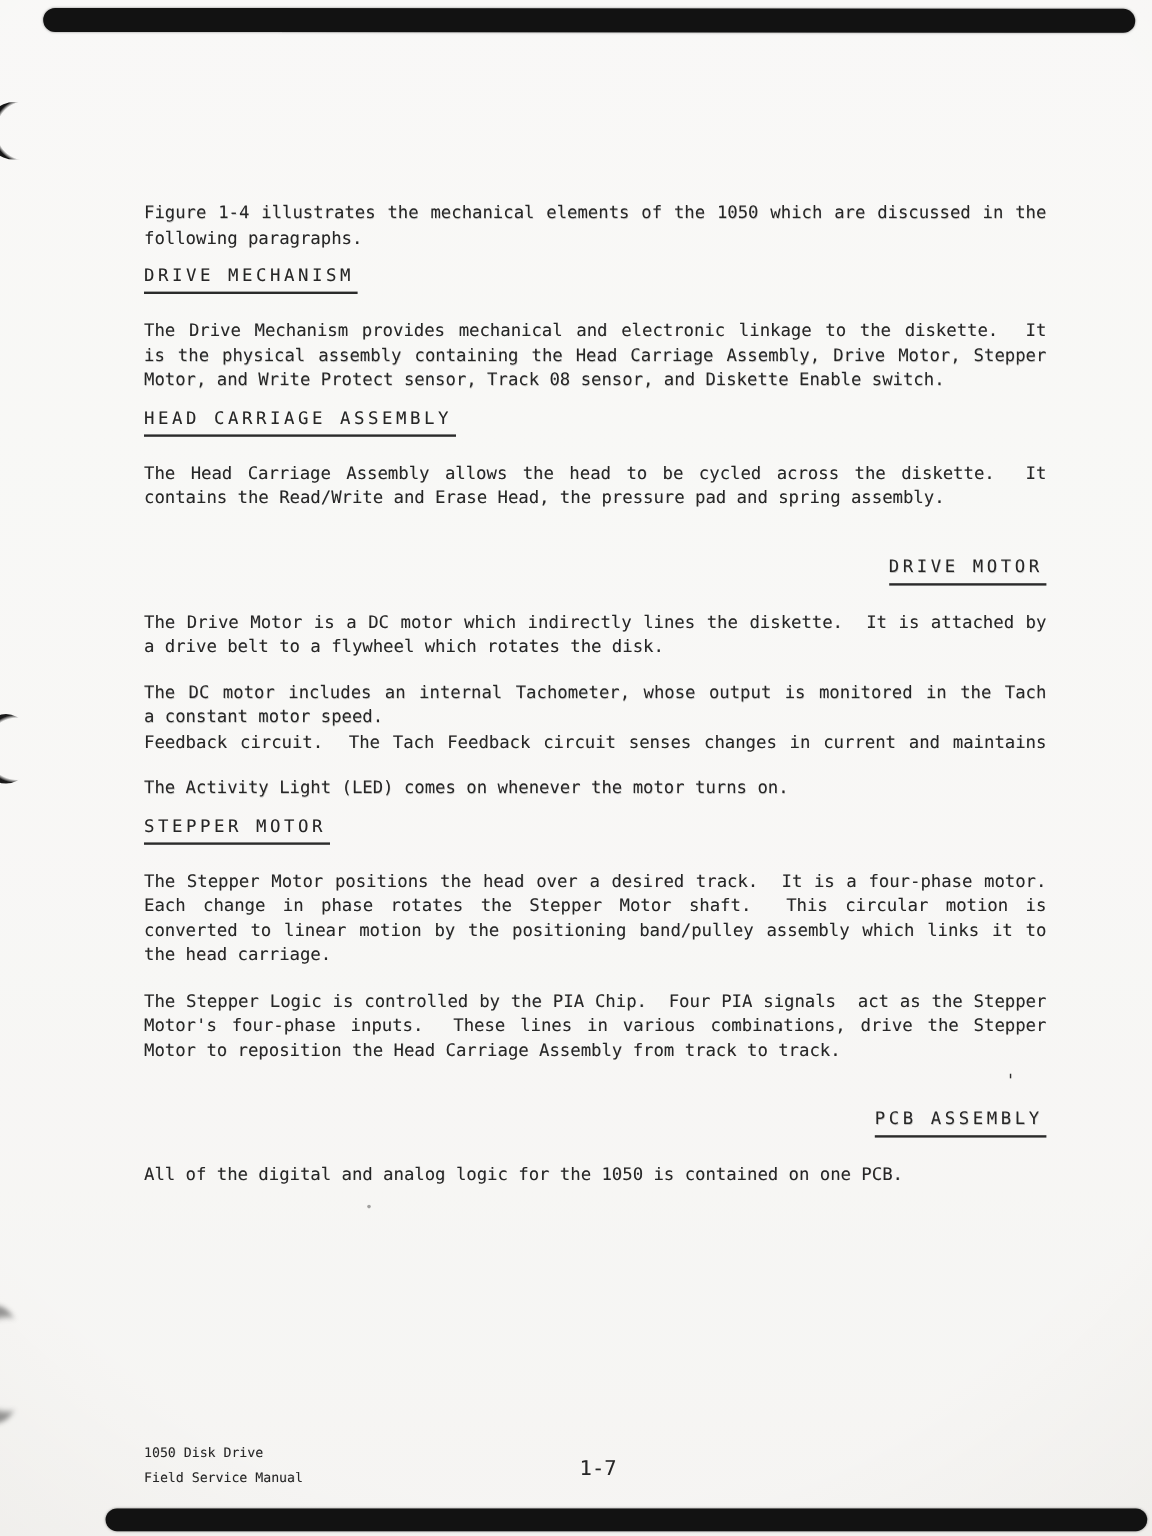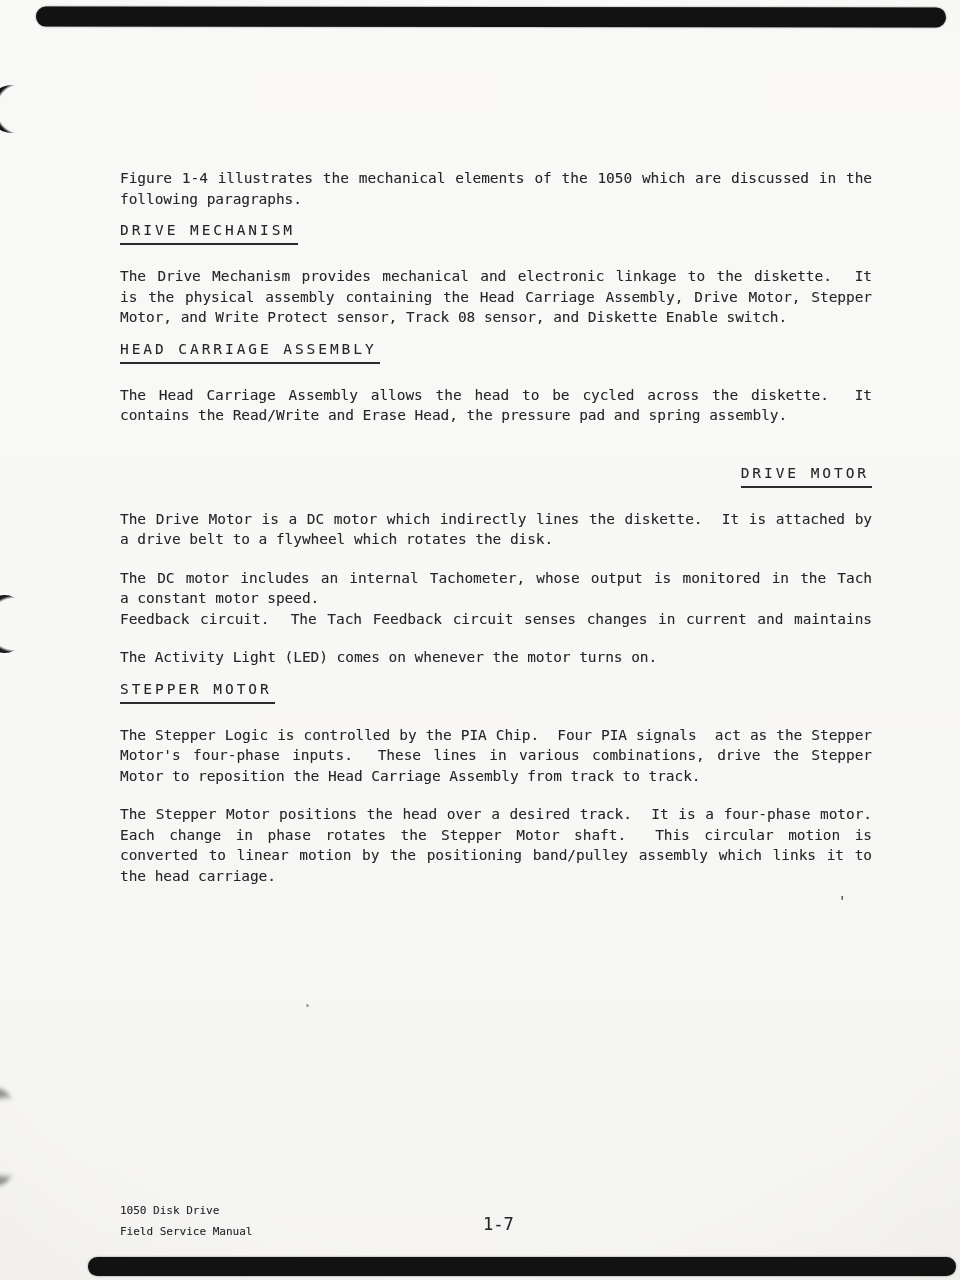--- a/index.html
+++ b/index.html
@@ -98,29 +98,35 @@
           <div class="pline last">a constant motor speed.</div>
           <div class="pline">Feedback circuit.  The Tach Feedback circuit senses changes in current and maintains</div>
         </div>
         <div class="para">
           <div class="pline last">The Activity Light (LED) comes on whenever the motor turns on.</div>
         </div>
       </section>
       <section class="section sec-stepper-motor">
         <div class="heading"><span class="heading-text">STEPPER MOTOR</span></div>
         <div class="para">
+          <div class="pline">The Stepper Motor positions the head over a desired track.  It is a four-phase motor.</div>
+          <div class="pline">Each change in phase rotates the Stepper Motor shaft.  This circular motion is</div>
+          <div class="pline">converted to linear motion by the positioning band/pulley assembly which links it to</div>
+          <div class="pline last">the head carriage.</div>
+        </div>
+        <div class="para">
           <div class="pline">The Stepper Logic is controlled by the PIA Chip.  Four PIA signals  act as the Stepper</div>
           <div class="pline">Motor's four-phase inputs.  These lines in various combinations, drive the Stepper</div>
           <div class="pline last">Motor to reposition the Head Carriage Assembly from track to track.</div>
         </div>
+      </section>
+      <section class="section sec-pcb-assembly">
+        <div class="heading"><span class="heading-text">PCB ASSEMBLY</span></div>
         <div class="para">
-          <div class="pline">The Stepper Motor positions the head over a desired track.  It is a four-phase motor.</div>
-          <div class="pline">Each change in phase rotates the Stepper Motor shaft.  This circular motion is</div>
-          <div class="pline">converted to linear motion by the positioning band/pulley assembly which links it to</div>
-          <div class="pline last">the head carriage.</div>
+          <div class="pline last">All of the digital and analog logic for the 1050 is contained on one PCB.</div>
         </div>
       </section>
     </div>
 
   <div class="stray">'</div>
   <div class="speck"></div>
 
   <footer>
     <div class="footer-left">
       <div>1050 Disk Drive</div>

